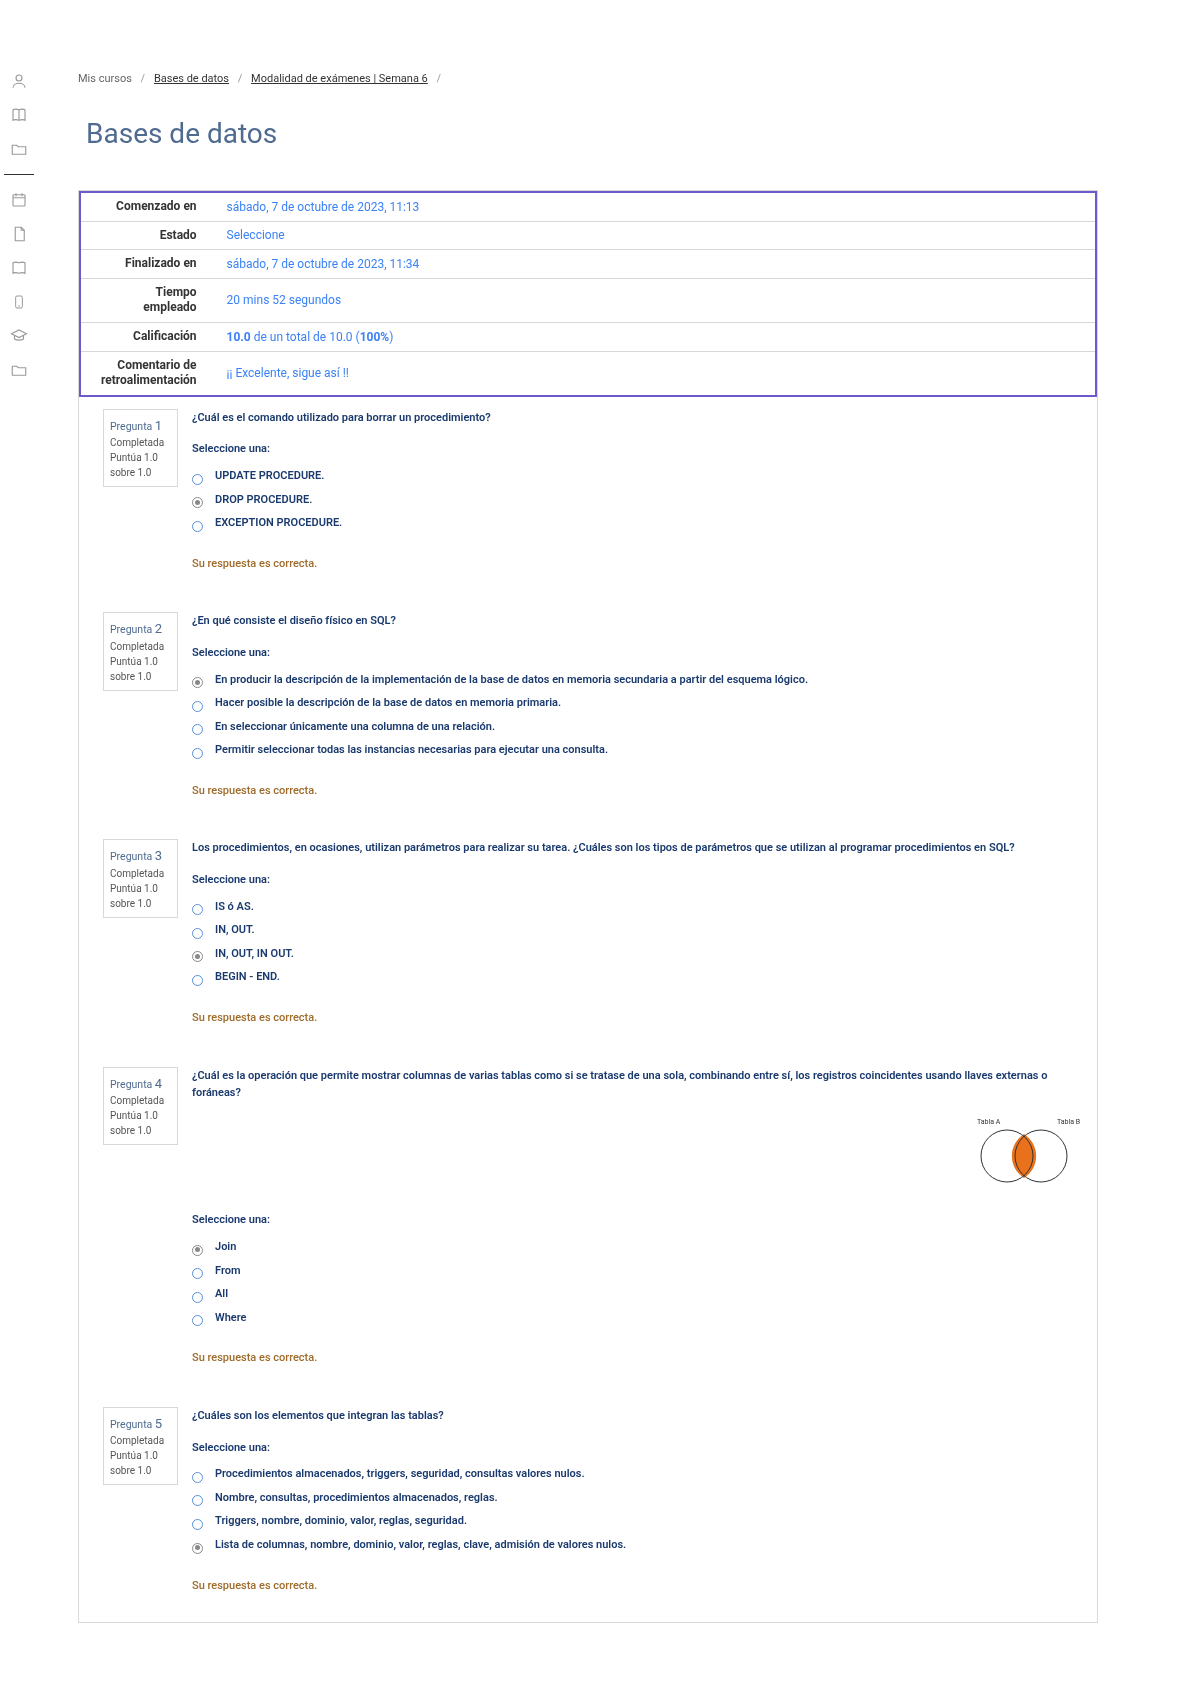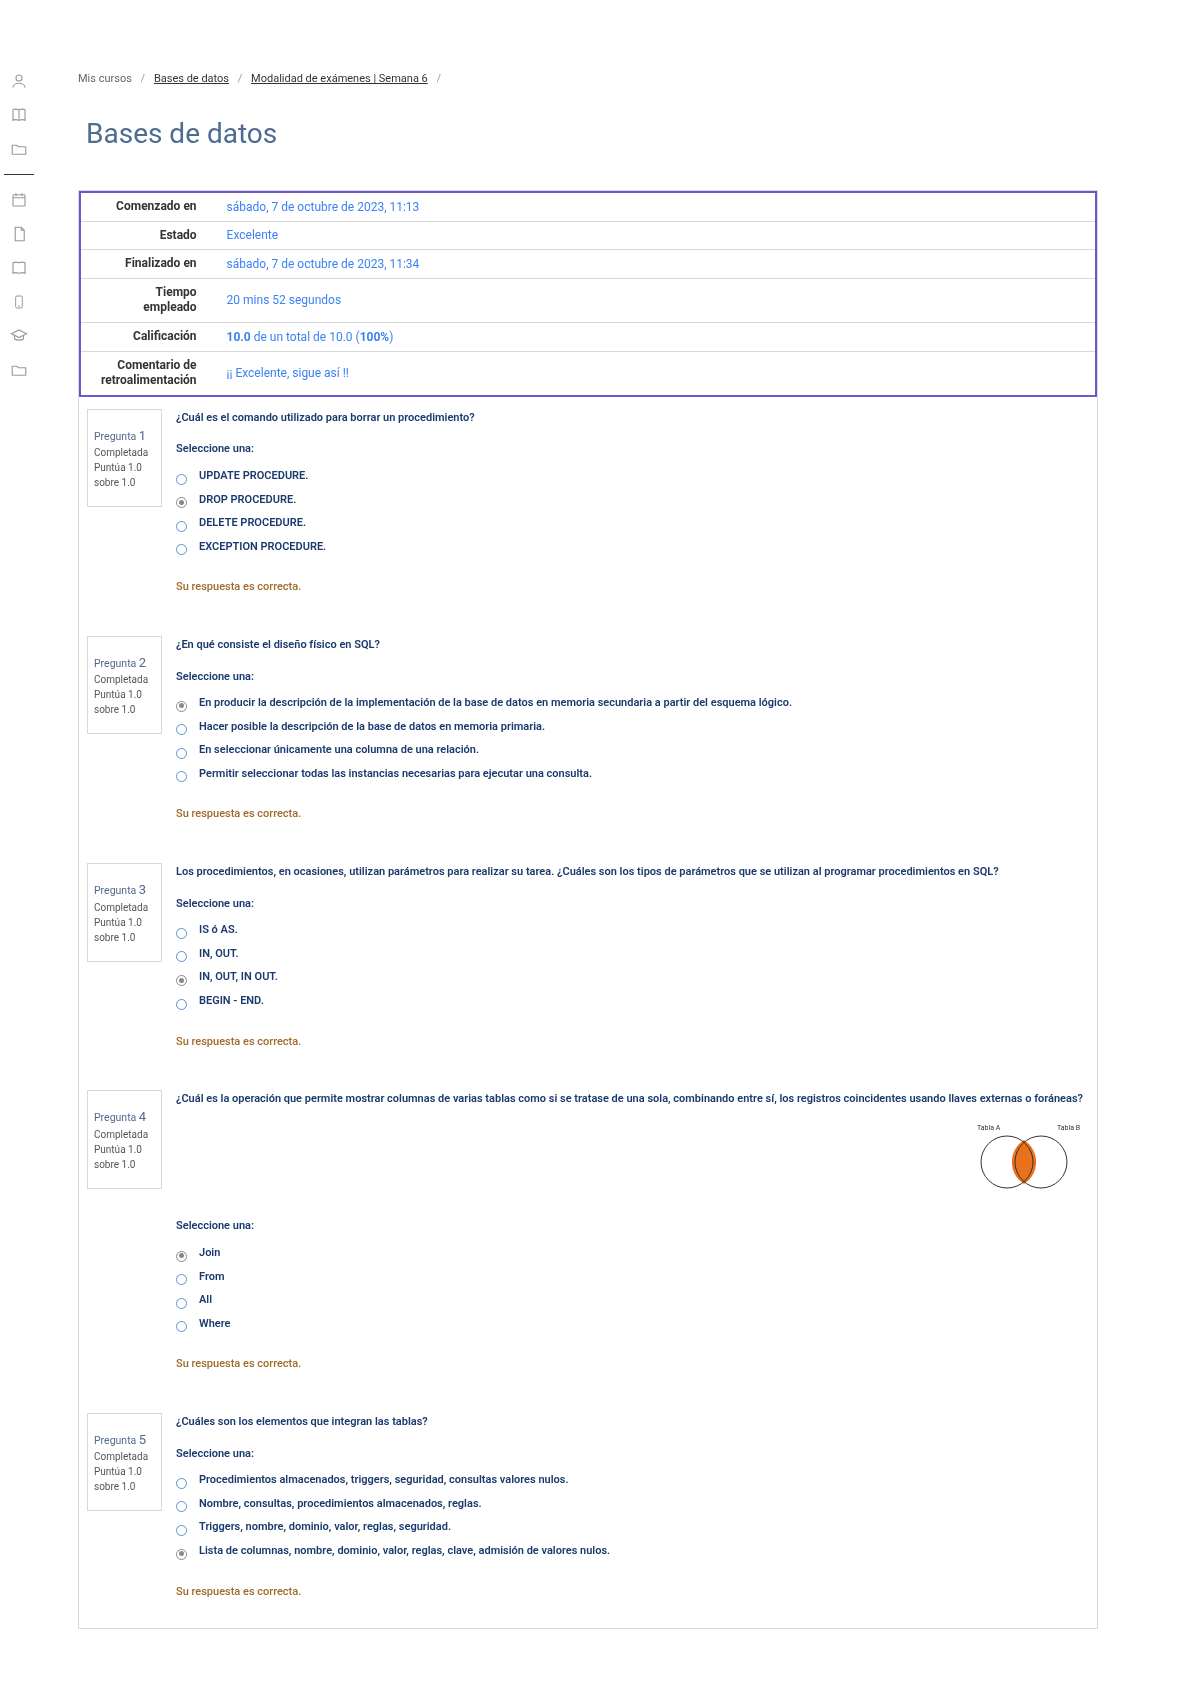--- a/index.html
+++ b/index.html
@@ -81,25 +81,26 @@
   .summary-table td strong { font-weight: 700; }
   .question-block {
     display: flex;
     padding: 12px 8px 28px 8px;
     gap: 14px;
   }
   .question-info {
     width: 75px;
     flex-shrink: 0;
     border: 1px solid #d8d8d8;
-    padding: 16px 6px;
+    padding: 6px 6px;
     font-size: 10px;
     line-height: 1.5;
     color: #555;
     align-self: flex-start;
+    margin-left: 16px;
   }
   .question-info .q-label { color: #4f6b8f; font-size: 10.5px; }
   .question-info .q-num { font-size: 13px; font-weight: 400; }
   .question-body {
     flex: 1;
     font-size: 11px;
     line-height: 1.6;
   }
   .question-text {
     color: #1a3a6e;
@@ -232,21 +233,21 @@
     <div class="quiz-container">
 
       <table class="summary-table">
         <tbody>
             <tr>
               <th>Comenzado en</th>
               <td>sábado, 7 de octubre de 2023, 11:13</td>
             </tr>
         <tr>
               <th>Estado</th>
-              <td>Excelente</td>
+              <td>Seleccione</td>
             </tr>
         <tr>
               <th>Finalizado en</th>
               <td>sábado, 7 de octubre de 2023, 11:34</td>
             </tr>
         <tr>
               <th>Tiempo empleado</th>
               <td>20 mins 52 segundos</td>
             </tr>
         <tr>
@@ -277,24 +278,20 @@
                 <div class="option">
                   <span class="radio"></span>
                   <span class="option-text">UPDATE PROCEDURE.</span>
                 </div>
                 <div class="option">
                   <span class="radio selected"></span>
                   <span class="option-text">DROP PROCEDURE.</span>
                 </div>
                 <div class="option">
                   <span class="radio"></span>
-                  <span class="option-text">DELETE PROCEDURE.</span>
-                </div>
-                <div class="option">
-                  <span class="radio"></span>
                   <span class="option-text">EXCEPTION PROCEDURE.</span>
                 </div>
               </div>
       <div class="feedback">Su respuesta es correcta.</div>
     </div>
   </div>
 
   <div class="question-block">
     <div class="question-info">
       <div><span class="q-label">Pregunta</span> <span class="q-label q-num">2</span></div>

